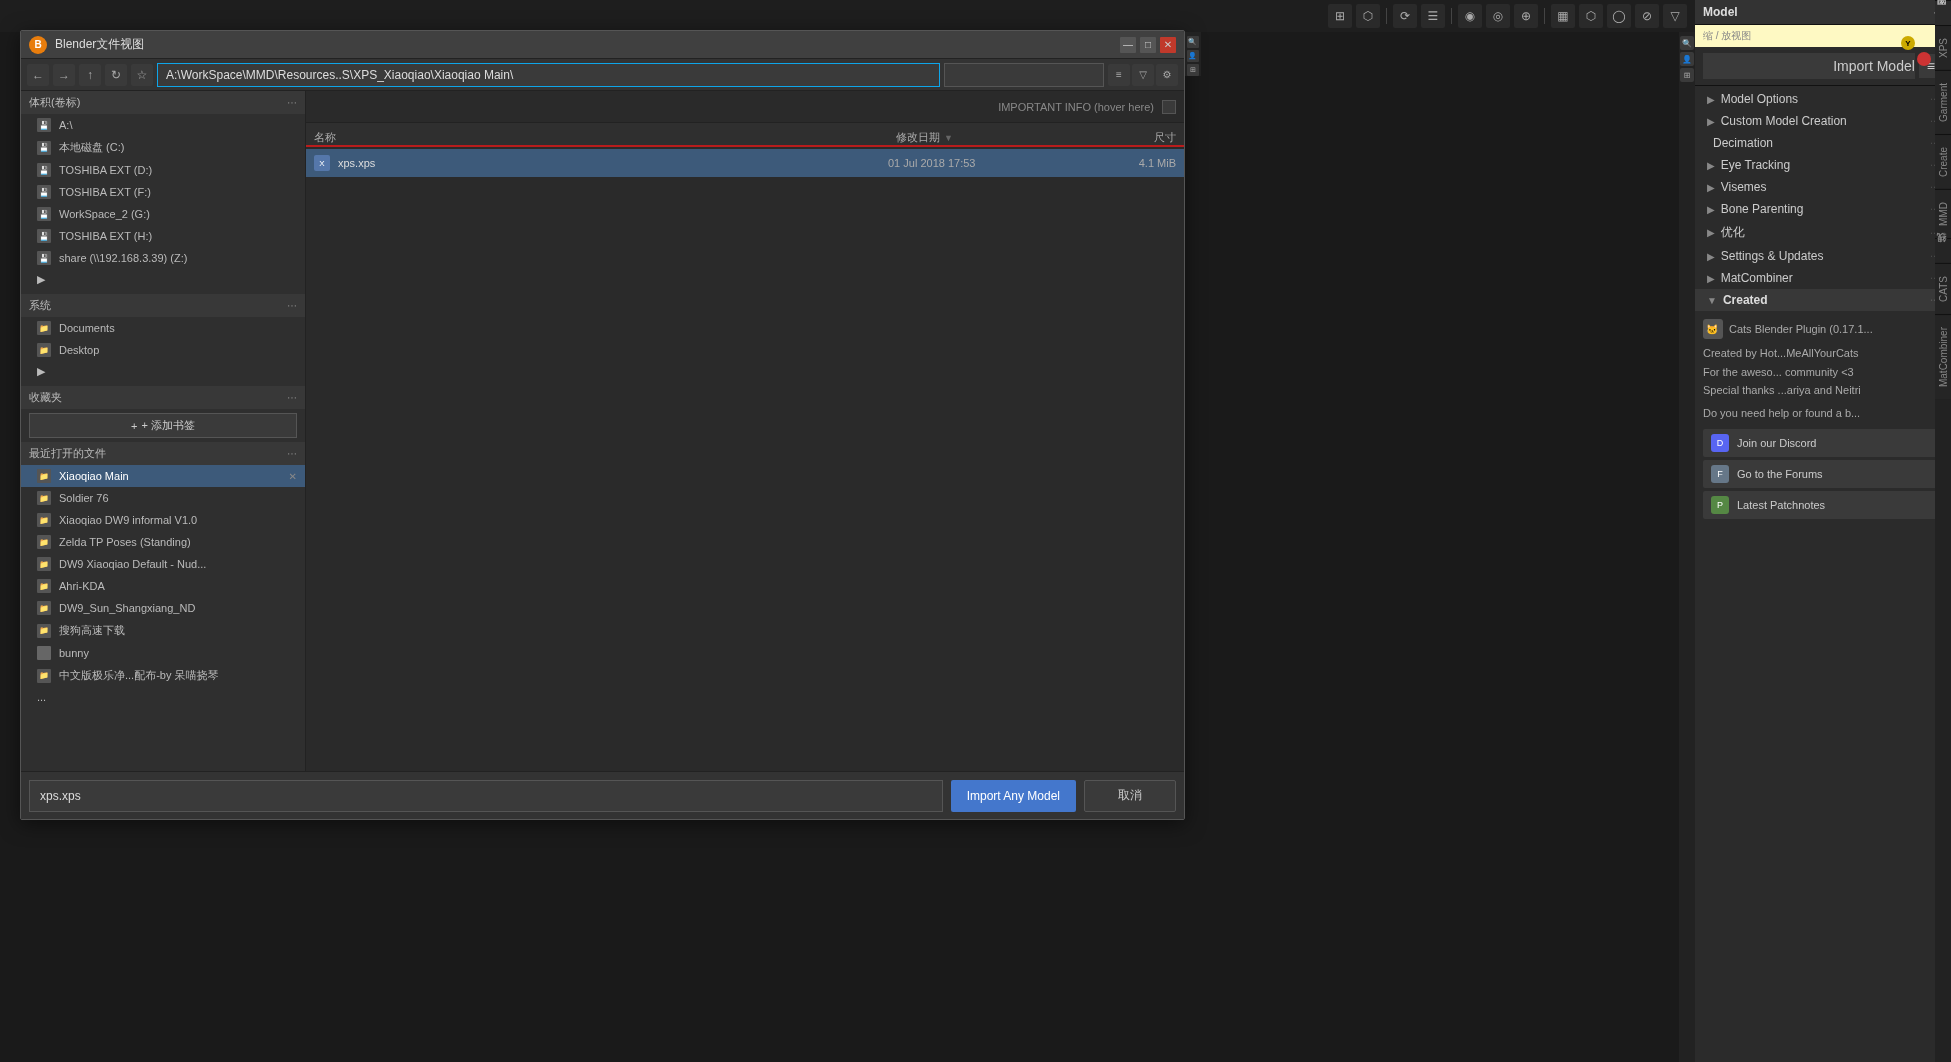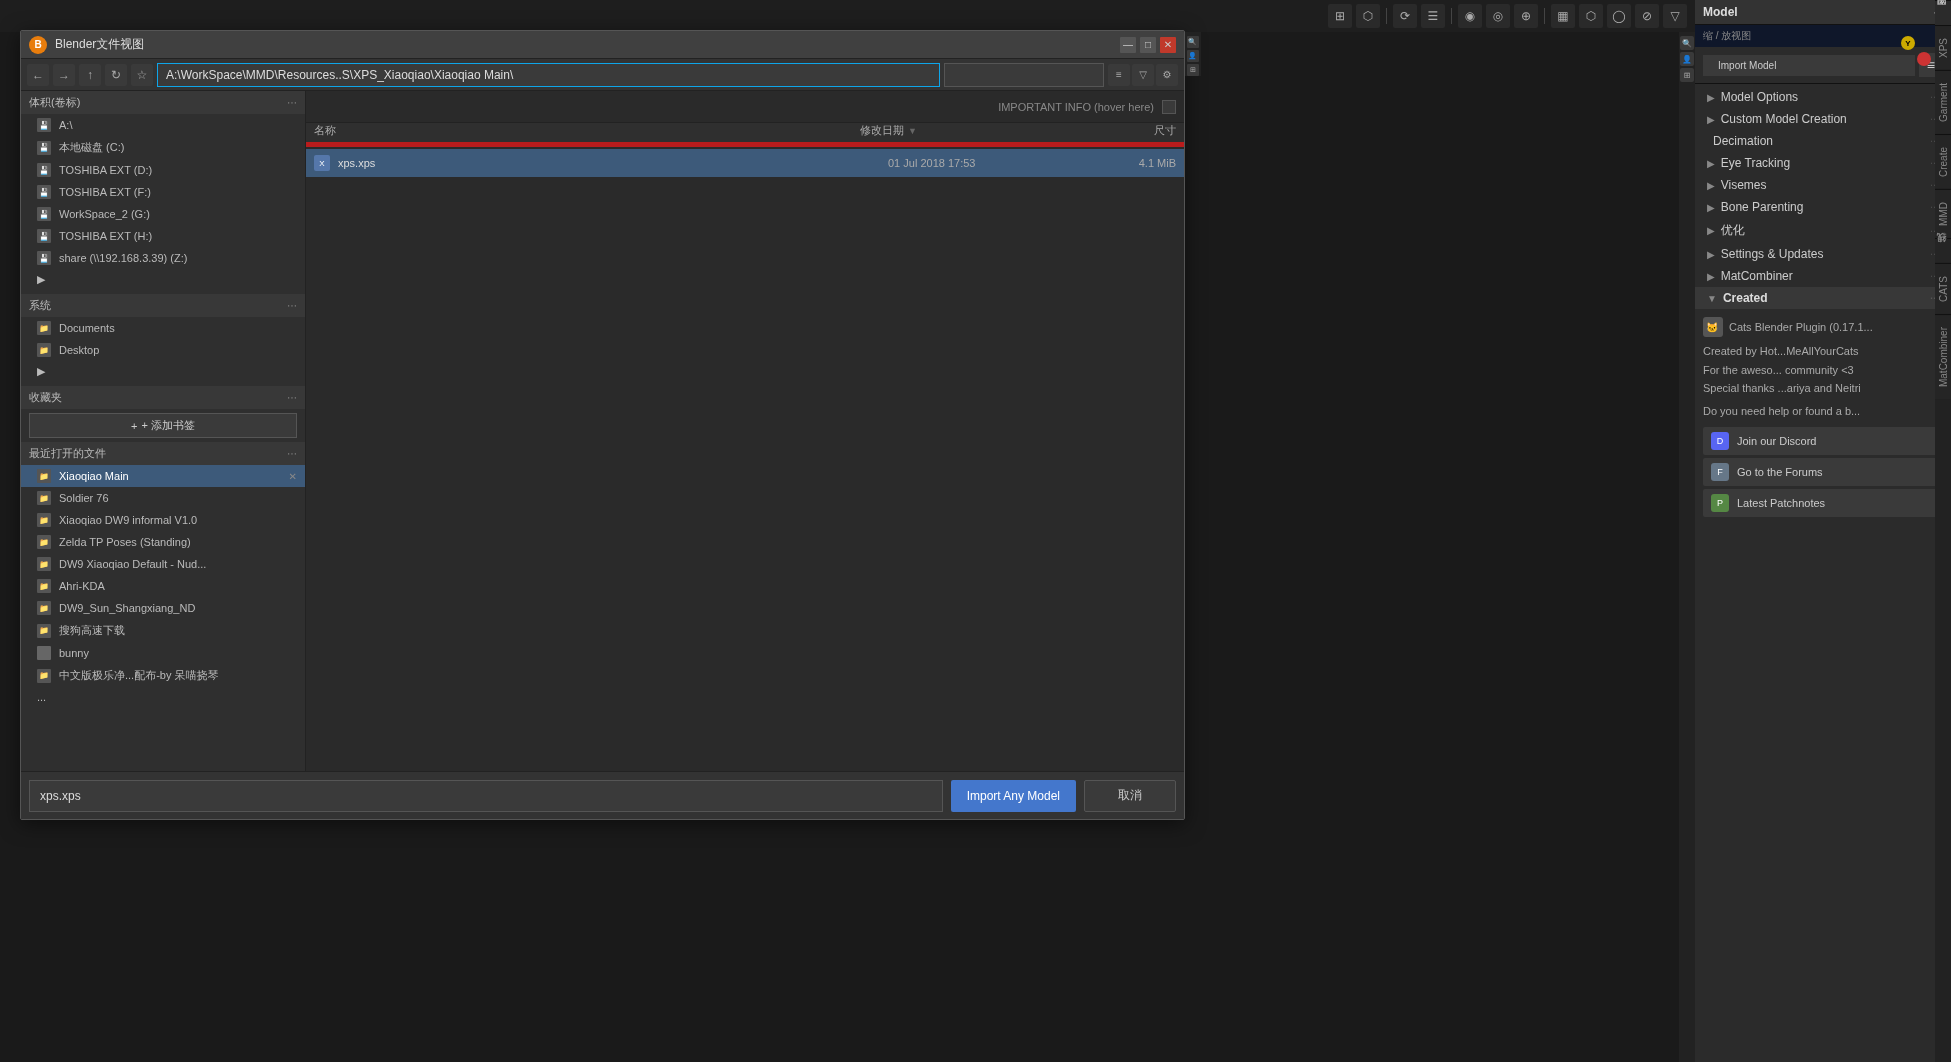--- a/index.html
+++ b/index.html
@@ -47,24 +47,24 @@
       background: #2b2b2b;
       border-bottom: 1px solid #111;
       gap: 4px;
     }
 
     .import-model-btn {
       flex: 1;
       background: #3a3a3a;
       border: none;
       color: #ccc;
-      padding: 5px 15px;
-      text-align: left;
-      cursor: pointer;
-      font-size: 10px;
+      padding: 5px 0;
+      text-align: right;
+      cursor: pointer;
+      font-size: 14px;
     }
 
     .hamburger-btn {
       background: #3a3a3a;
       border: none;
       color: #ccc;
       padding: 4px 8px;
       cursor: pointer;
       font-size: 14px;
     }
@@ -342,25 +342,24 @@
       display: flex;
       align-items: center;
       justify-content: center;
       border-radius: 2px;
     }
 
     
     .file-columns {
       height: 24px;
       background: #2f2f2f;
-      border-bottom: 5px solid #b91c1c;
-      display: flex;
-      align-items: flex-start;
+      border-bottom: 2px solid #b91c1c;
+      display: flex;
+      align-items: flex-end;
       padding: 0 8px;
-      gap: 36px;
     }
 
     .col-name { flex: 1; color: #aaa; font-size: 11px; }
     .col-date { width: 200px; color: #aaa; font-size: 11px; display: flex; align-items: center; gap: 4px; }
     .col-size { width: 80px; color: #aaa; font-size: 11px; text-align: right; }
 
     
     .file-list {
       flex: 1;
       overflow-y: auto;
@@ -762,21 +761,21 @@
   <div style="background:#333;padding:5px 8px;display:flex;align-items:center;justify-content:space-between;border-bottom:1px solid #111;">
     <span style="font-weight:bold;color:#ddd;font-size:12px;">Model</span>
     <span style="font-size:10px;color:#888;cursor:pointer;">⋯</span>
   </div>
 
   <div style="position:absolute;top:36px;right:20px;display:flex;gap:2px;z-index:10;">
     <div style="width:14px;height:14px;background:#ccaa00;border-radius:50%;display:flex;align-items:center;justify-content:center;font-size:8px;color:#000;font-weight:bold;">Y</div>
     <div style="width:14px;height:14px;background:#cc3333;border-radius:50%;margin-top:16px;"></div>
   </div>
 
-  <div style="padding:4px 8px;font-size:10px;color:#888;background:#0f172a;">缩 / 放视图</div>
+  <div style="padding:4px 8px;font-size:10px;color:#888;background:#fef9c3;">缩 / 放视图</div>
 
   <div class="import-model-row">
     <button class="import-model-btn">Import Model</button>
     <button class="hamburger-btn">≡</button>
   </div>
 
   <div class="panel-section">
     <div class="panel-item">
       <span class="arrow section-collapse-arrow">▶</span>
       <span>Model Options</span>

